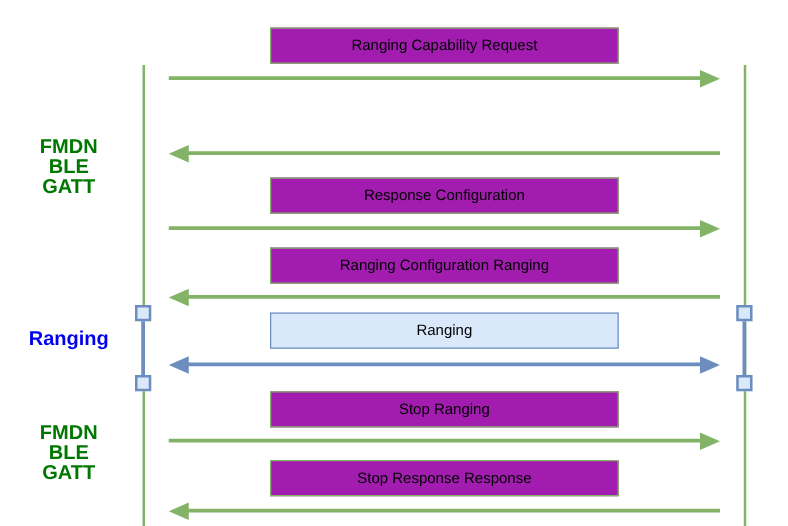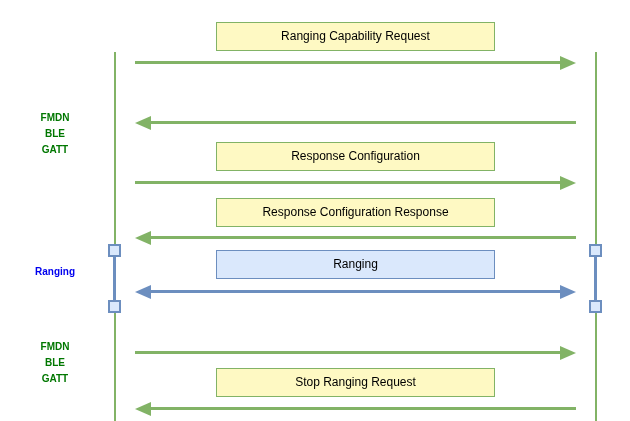--- a/index.html
+++ b/index.html
@@ -56,21 +56,21 @@
     position: absolute;
     left: 216px;
     width: 277px;
     height: 27px;
     line-height: 27px;
     text-align: center;
     font-size: 12px;
     color: #000000;
   }
   .msg-box.green {
-    background: #fef9c3;
+    background: #a21caf;
     border: 1px solid #82b366;
   }
   .msg-box.blue {
     background: #dae8fc;
     border: 1px solid #6c8ebf;
   }
 
   
   .arrow {
     position: absolute;
@@ -102,21 +102,21 @@
   .arrow .head.right { right: 0; border-left: 16px solid var(--c); }
   .arrow .head.left  { left: 0;  border-right: 16px solid var(--c); }
 
   
   .side-label {
     position: absolute;
     left: 5px;
     width: 100px;
     text-align: center;
     font-weight: bold;
-    font-size: 10px;
+    font-size: 16px;
     line-height: 16px;
     white-space: pre-line;
   }
   .side-label.green { color: #007700; }
   .side-label.blue  { color: #0000ee; }
 </style>
 </head>
 <body>
 
 <div class="stage">
@@ -149,37 +149,38 @@
     <span class="head left"></span>
     <span class="shaft"></span>
   </div>
 
   <div class="msg-box green" style="top:142px">Response Configuration</div>
   <div class="arrow green dir-right" style="top:176px">
     <span class="shaft"></span>
     <span class="head right"></span>
   </div>
 
-  <div class="msg-box green" style="top:198px">Response Configuration Response</div>
+  <div class="msg-box green" style="top:198px">Ranging Configuration Ranging</div>
   <div class="arrow green dir-left" style="top:231px">
     <span class="head left"></span>
     <span class="shaft"></span>
   </div>
 
   <div class="msg-box blue" style="top:250px">Ranging</div>
   <div class="arrow blue dir-both" style="top:285px">
     <span class="head left"></span>
     <span class="shaft"></span>
     <span class="head right"></span>
   </div>
 
+  <div class="msg-box green" style="top:313px">Stop Ranging</div>
   <div class="arrow green dir-right" style="top:346px">
     <span class="shaft"></span>
     <span class="head right"></span>
   </div>
 
-  <div class="msg-box green" style="top:368px">Stop Ranging Request</div>
+  <div class="msg-box green" style="top:368px">Stop Response Response</div>
   <div class="arrow green dir-left" style="top:402px">
     <span class="head left"></span>
     <span class="shaft"></span>
   </div>
 
 </div>
 
 </body></html>

